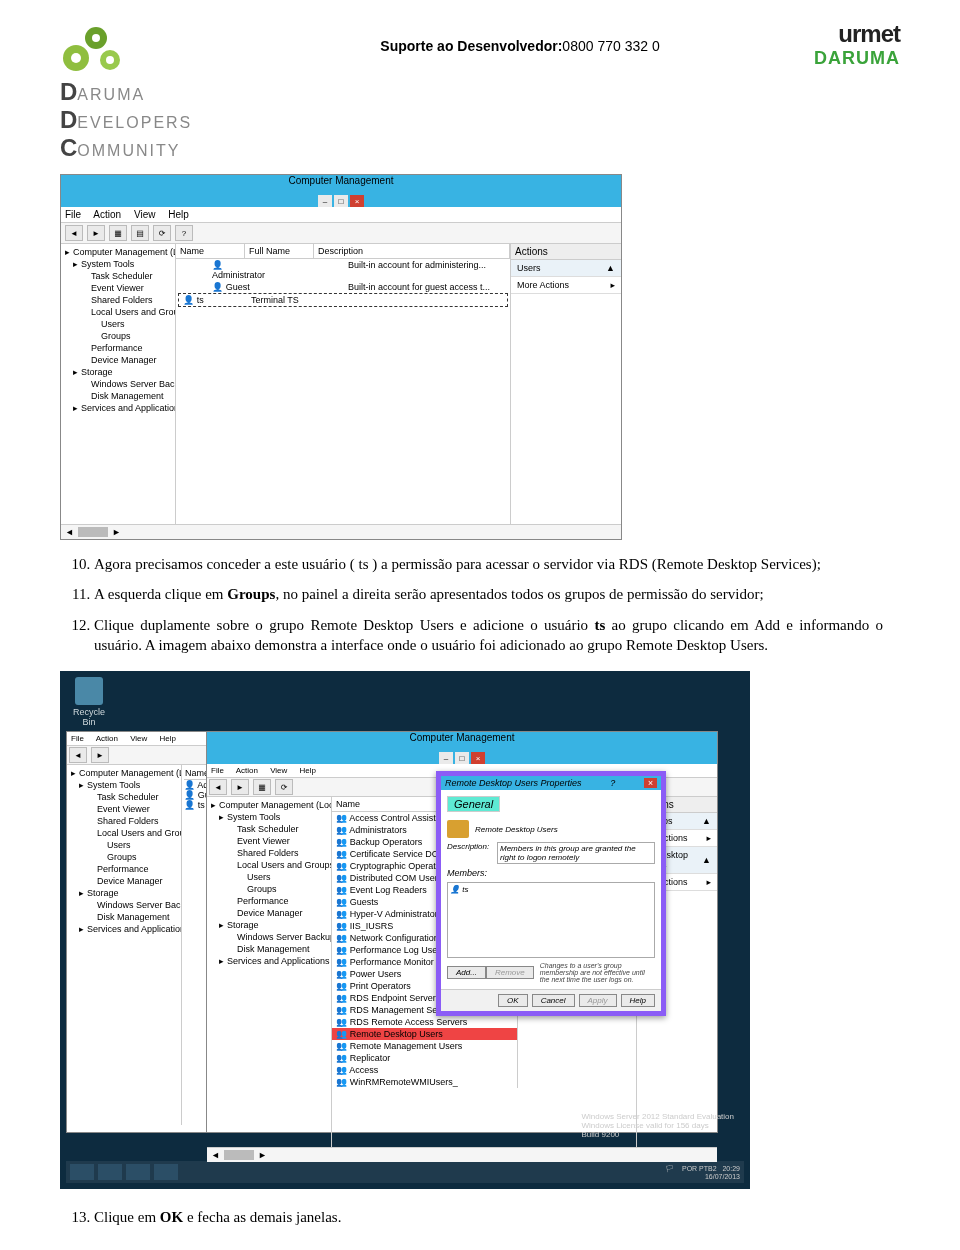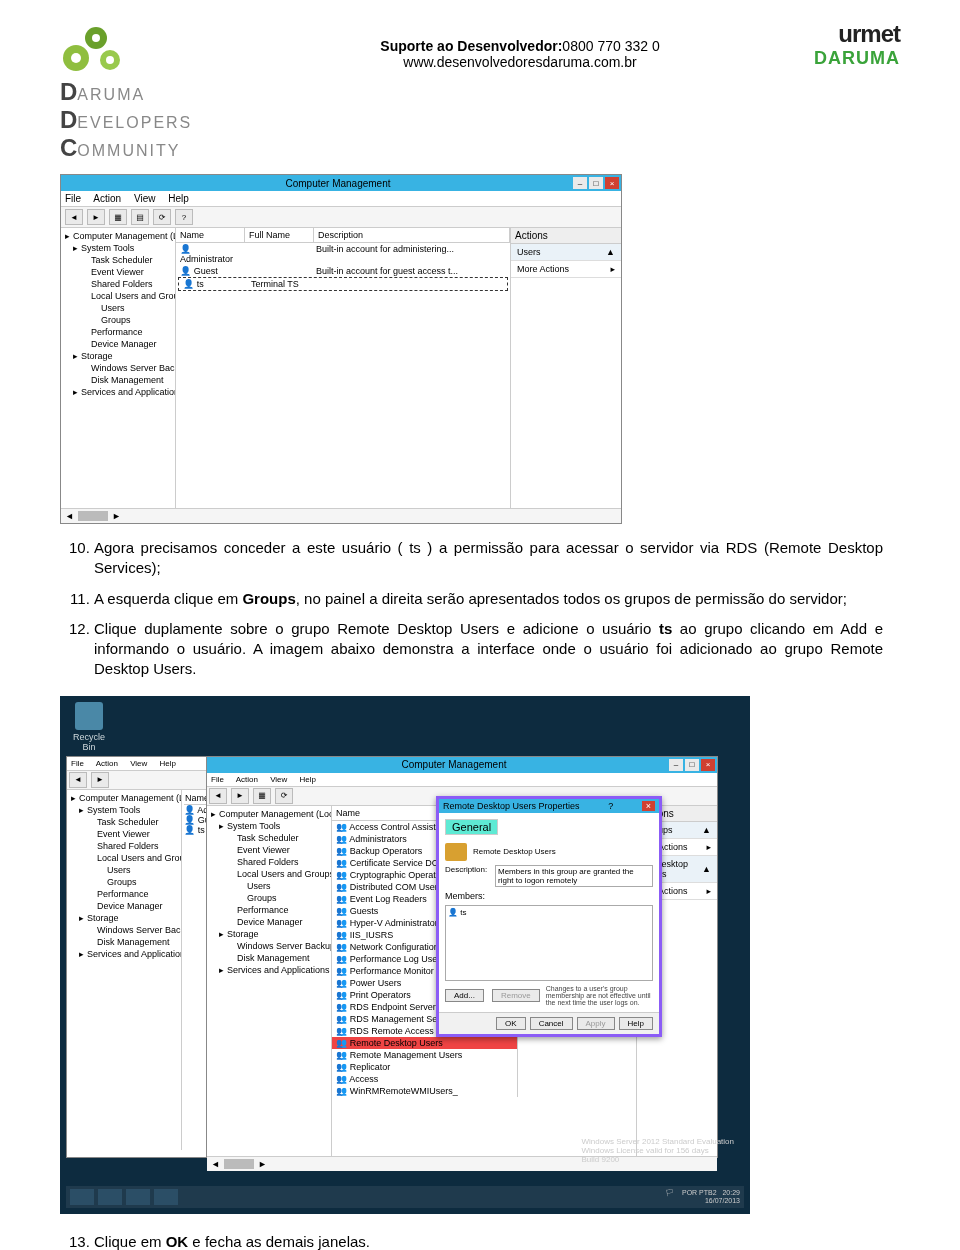--- a/index.html
+++ b/index.html
@@ -11,70 +11,70 @@
   .header-center .l1 b { font-weight:bold; }
   .logo-ddc-text { font-family: Arial; }
   .ddc-d { color:#444; font-size:24px; font-weight:bold; }
   .ddc-line { color:#888; font-size:16px; letter-spacing:2px; }
   .logo-gears { display:inline-block; vertical-align:middle; }
   .logo-gears svg { width:70px; height:55px; }
   .urmet { font-family: Arial; color:#222; font-size:24px; font-weight:900; letter-spacing:-1px; }
   .daruma { color:#3aa33a; font-size:18px; font-weight:bold; letter-spacing:1px; }
 
   .screenshot1 { border:1px solid #888; width:560px; margin:8px 0 14px 0; }
-  .win-titlebar { background:#38b3e3; height:16px; display:flex; align-items:center; justify-content:space-between; padding:0 2px; }
+  .win-titlebar { background:#38b3e3; height:32px; display:flex; align-items:center; justify-content:space-between; padding:0 2px;flex-direction:column; }
   .win-title { font-size:10px; text-align:center; flex:1; color:#000; }
   .win-btns { display:flex; gap:2px; }
   .wb { width:14px; height:12px; background:#eaeaea; display:flex; align-items:center; justify-content:center; font-size:8px; }
   .wb.close { background:#d04030; color:#fff; }
   .win-menu { background:#fff; border-bottom:1px solid #ccc; font-size:10px; padding:2px 4px; }
   .win-menu span { margin-right:10px; }
   .win-tools { background:#f5f5f5; border-bottom:1px solid #ccc; padding:2px 4px; display:flex; gap:4px; }
   .tb { width:16px; height:14px; background:#eaeaea; border:1px solid #bbb; font-size:8px; display:flex; align-items:center; justify-content:center; }
   .win-body { display:flex; height:280px; font-size:9px; }
   .tree-pane { width:110px; border-right:1px solid #ccc; overflow:hidden; padding:2px; }
   .tree-item { white-space:nowrap; padding:1px 0 1px 2px; }
   .tree-item .ico { display:inline-block; width:8px; }
   .tree-i1 { padding-left:10px; }
   .tree-i2 { padding-left:20px; }
   .tree-i3 { padding-left:30px; }
   .center-pane { flex:1; border-right:1px solid #ccc; overflow:hidden; }
   .grid-head { display:flex; border-bottom:1px solid #ccc; font-size:9px; }
   .grid-head div { border-right:1px solid #ccc; padding:2px 4px; }
   .gc1 { width:60px; } .gc2 { width:60px; } .gc3 { flex:1; }
-  .grid-row { display:flex; font-size:9px; }
+  .grid-row { display:flex; font-size:9px;margin-left:32px; }
   .grid-row div { padding:1px 4px; }
   .grid-sel { border:1px dashed #333; margin:0 2px; }
   .actions-pane { width:110px; }
   .actions-head { background:#eee; padding:2px 4px; border-bottom:1px solid #ccc; font-size:10px; }
   .actions-row { padding:3px 6px; border-bottom:1px solid #ddd; font-size:9px; display:flex; justify-content:space-between; align-items:center; }
   .scroll-tray { border-top:1px solid #ccc; height:14px; display:flex; align-items:center; font-size:9px; background:#f5f5f5; }
 
-  .doc-list { margin:10px 17px 16px 0; padding-left:34px; }
+  .doc-list { margin:10px 17px 16px 0; padding-left:34px;font-family:Liberation Serif, serif; }
   .doc-list li { margin-bottom:10px; line-height:1.35; text-align:justify; }
 
   .screenshot2 { width:690px; margin:8px 0 18px 0; }
   .desk { background:#0d2b3f; padding:6px; position:relative; }
   .recycle { color:#cfd8dc; font-size:9px; text-align:center; width:46px; margin-bottom:4px; }
   .recycle .rb-ico { width:28px; height:28px; background:#4a88a7; margin:0 auto 2px auto; border-radius:3px; }
   .inner-wrap { position:relative; height:430px; }
   .cm-window { position:absolute; border:1px solid #888; background:#fff; font-size:8px; }
   .cm1 { left:0; top:0; width:290px; height:400px; }
   .cm2 { left:140px; top:0; width:510px; height:400px; }
   .cm2 .tree-pane { width:120px; }
-  .dlg { position:absolute; left:370px; top:40px; width:220px; border:3px solid #8b5cf6; background:#f9f9f9; box-shadow:0 2px 6px rgba(0,0,0,0.4); font-size:9px; }
+  .dlg { position:absolute; left:370px; top:40px; width:220px; border:5px solid #8b5cf6; background:#f9f9f9; box-shadow:0 2px 6px rgba(0,0,0,0.4); font-size:9px;font-style:italic; }
   .dlg-title { background:#38b3e3; padding:2px 4px; display:flex; justify-content:space-between; }
   .dlg-title .x { background:#d04030; color:#fff; padding:0 4px; }
   .dlg-body { padding:6px; background:#fff; }
   .dlg-tab { background:#5eead4; border:1px solid #ccc; display:inline-block; padding:1px 6px; font-size:11px; }
   .dlg-row { display:flex; margin:4px 0; font-size:8px; }
   .dlg-row .lbl { width:50px; }
   .dlg-members { border:1px solid #aaa; height:70px; margin:4px 0; padding:2px; font-size:8px; }
   .dlg-note { font-size:7px; color:#444; }
-  .dlg-btns { display:flex; justify-content:flex-start; gap:8px; margin-top:4px; }
+  .dlg-btns { display:flex; justify-content:flex-start; gap:0; margin-top:4px; }
   .dlg-btns .b, .dlg-bottom .b { border:1px solid #888; background:#eaeaea; padding:1px 8px; font-size:8px; }
   .dlg-bottom { display:flex; justify-content:flex-end; gap:4px; padding:4px 6px; background:#f1f1f1; border-top:1px solid #ccc; }
   .srv-info { position:absolute; right:10px; bottom:22px; color:#ccc; font-size:8px; }
   .taskbar { background:#1f3a4d; height:22px; display:flex; align-items:center; justify-content:space-between; padding:0 4px; }
   .taskbar .tb-left { display:flex; gap:4px; }
   .taskbar .tb-btn { width:24px; height:16px; background:#2b4e66; }
   .taskbar .tb-right { color:#ccc; font-size:7px; text-align:right; }
   .groups-list div { padding:1px 4px; white-space:nowrap; }
   .groups-list .sel { background:#ef4444; }
   .desc-col { border-left:1px solid #ccc; }
@@ -97,21 +97,20 @@
         </svg>
       </span>
       <span class="logo-ddc-text" style="display:inline-block; vertical-align:middle;">
         <div><span class="ddc-d">D</span><span class="ddc-line">ARUMA</span></div>
         <div><span class="ddc-d">D</span><span class="ddc-line">EVELOPERS</span></div>
         <div><span class="ddc-d">C</span><span class="ddc-line">OMMUNITY</span></div>
       </span>
     </div>
     <div class="header-center">
       <div class="l1"><b>Suporte ao Desenvolvedor:</b><span>0800 770 332 0</span></div>
-      <div>www.desenvolvedoresdaruma.com.br</div>
     </div>
     <div class="logo-right">
       <div class="urmet">urmet</div>
       <div class="daruma">DARUMA</div>
     </div>
   </div>
 
   <div class="screenshot1">
     <div class="win-titlebar">
       <span style="width:40px;"></span>

